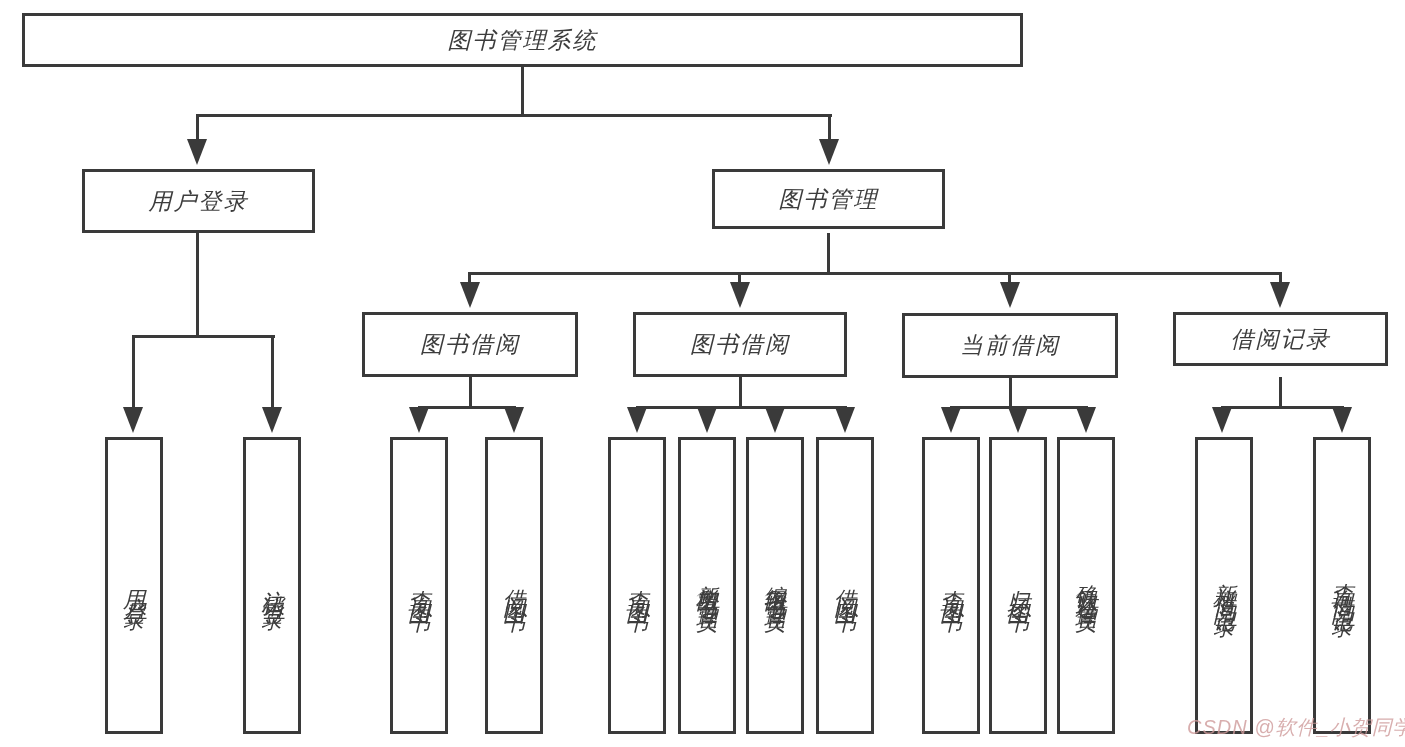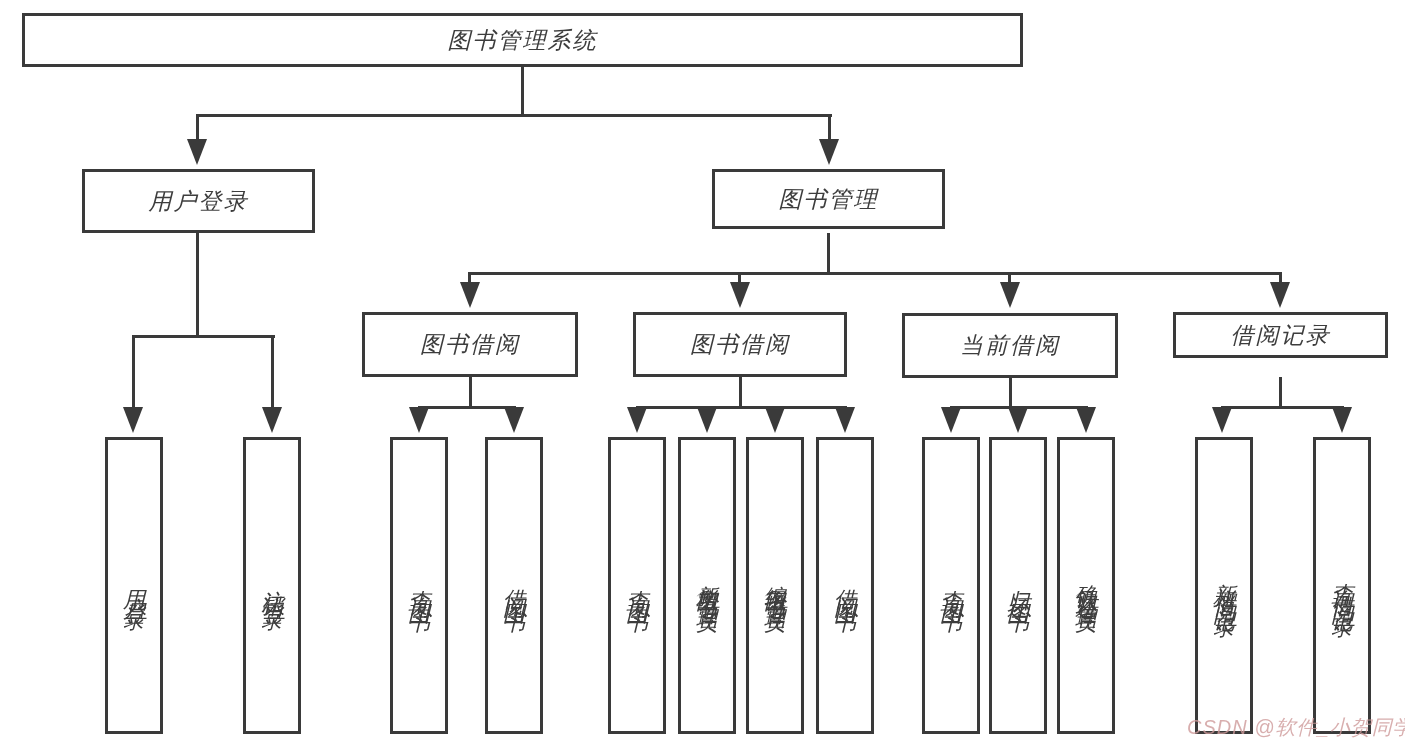--- a/index.html
+++ b/index.html
@@ -74,21 +74,21 @@
   <i class="ln" style="left:1008px;top:272px;width:3px;height:14px"></i>
   <i class="ln" style="left:1279px;top:272px;width:3px;height:14px"></i>
   <i class="ar" style="left:460px;top:282px"></i>
   <i class="ar" style="left:730px;top:282px"></i>
   <i class="ar" style="left:1000px;top:282px"></i>
   <i class="ar" style="left:1270px;top:282px"></i>
 
   <div class="box" style="left:362px;top:312px;width:216px;height:65px">图书借阅</div>
   <div class="box" style="left:633px;top:312px;width:214px;height:65px">图书借阅</div>
   <div class="box" style="left:902px;top:313px;width:216px;height:65px">当前借阅</div>
-  <div class="box" style="left:1173px;top:312px;width:215px;height:46px">借阅记录</div>
+  <div class="box" style="left:1173px;top:312px;width:215px;height:54px">借阅记录</div>
 
   <i class="ln" style="left:469px;top:377px;width:3px;height:31px"></i>
   <i class="ln" style="left:418px;top:406px;width:98px;height:3px"></i>
   <i class="ar" style="left:409px;top:407px"></i>
   <i class="ar" style="left:504px;top:407px"></i>
 
   <i class="ln" style="left:739px;top:377px;width:3px;height:31px"></i>
   <i class="ln" style="left:636px;top:406px;width:211px;height:3px"></i>
   <i class="ar" style="left:627px;top:407px"></i>
   <i class="ar" style="left:697px;top:407px"></i>

